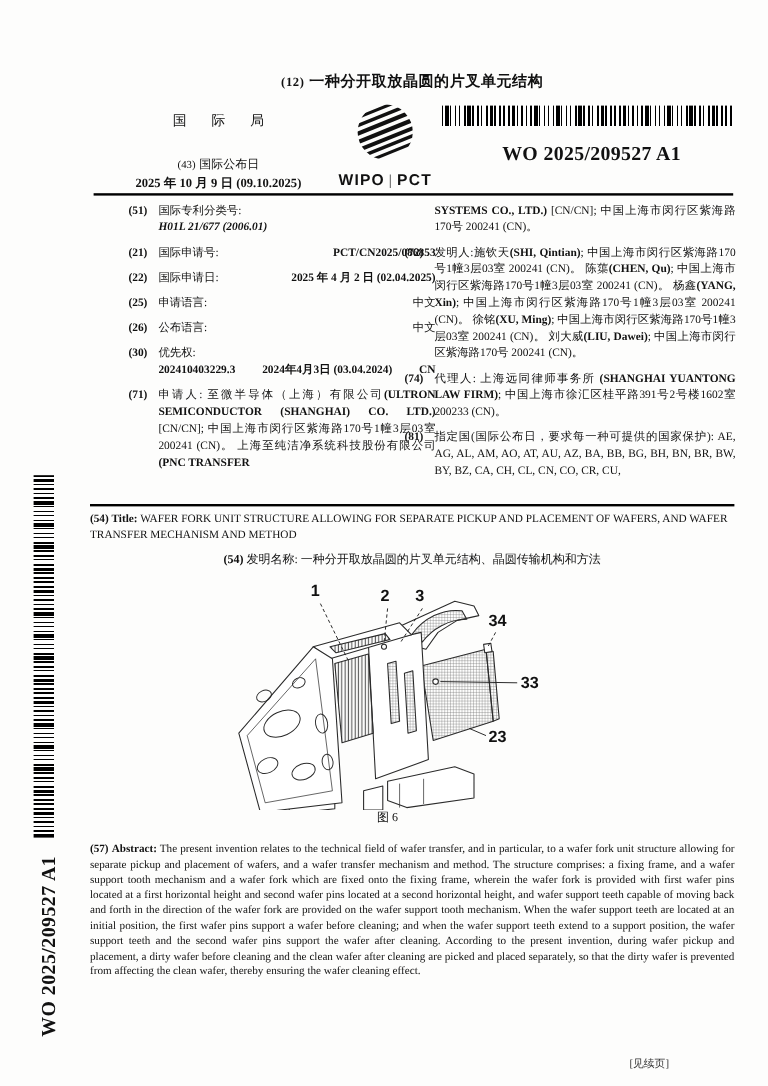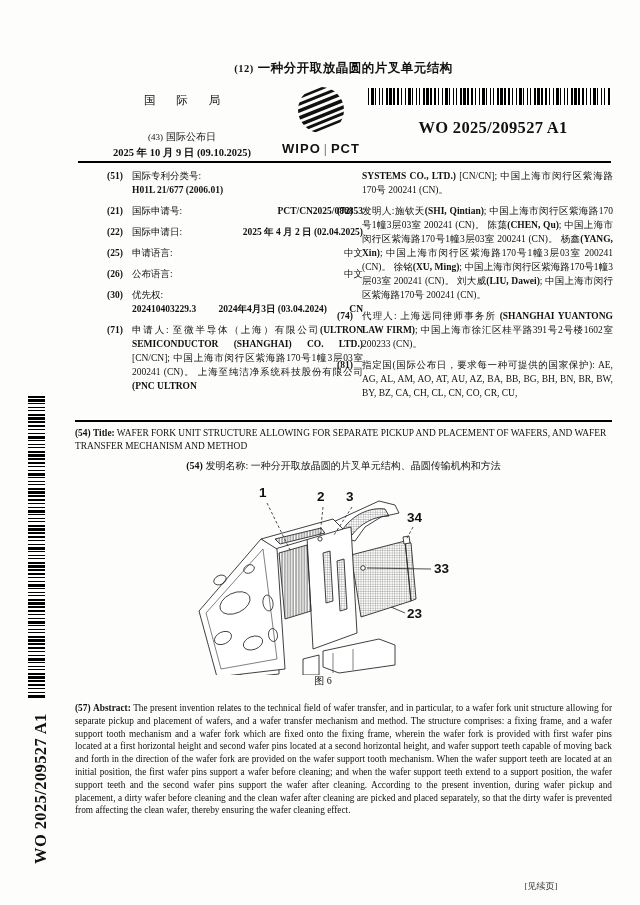--- a/index.html
+++ b/index.html
@@ -1,20 +1,20 @@
 <!DOCTYPE html>
 <html><head>
 <meta charset="utf-8">
 <style>
   html,body{margin:0;padding:0;background:#888;}
   .page{position:relative;width:640px;height:905px;background:#fdfdfc;overflow:hidden;
         font-family:"Liberation Serif","DejaVu Serif",serif;color:#111;}
   .abs{position:absolute;}
   .b{font-weight:bold;}
-  .i{}
+  .i{font-style:italic;}
   .num{font-weight:bold;}
   
   .doc-type{left:75px;top:60px;width:537px;text-align:center;font-size:12.5px;font-weight:bold;letter-spacing:.5px;}
   .doc-type .pnum{font-size:10.5px;margin-right:4px;}
   .org-block{left:92px;top:90px;width:180px;text-align:center;}
   .org-name{font-size:11.5px;}
   .org-name .pnum{font-size:9px;margin-right:3px;}
   .org-bureau{font-size:11.5px;letter-spacing:9px;margin-top:3px;padding-left:9px;}
   .pubdate-block{left:92px;top:130px;width:180px;text-align:center;}
   .pubdate-label{font-size:10px;}
@@ -142,21 +142,21 @@
       <span class="fbody"><span>优先权:</span>
         <span class="prio">
             <span>202410403229.3</span>
             <span>2024年4月3日 (03.04.2024)</span>
             <span>CN</span>
           </span>
       </span>
     </div>
     <div class="field">
       <span class="num">(71)</span>
-      <span class="fbody"><span>申请人: 至微半导体（上海）有限公司</span><span style="font-weight: bold;">(ULTRON SEMICONDUCTOR (SHANGHAI) CO. LTD.)</span><span> [CN/CN]; 中国上海市闵行区紫海路170号1幢3层03室 200241 (CN)。 上海至纯洁净系统科技股份有限公司 </span><span style="font-weight: bold;">(PNC ULTRON</span></span>
+      <span class="fbody"><span>申请人: 至微半导体（上海）有限公司</span><span style="font-weight: bold;">(ULTRON SEMICONDUCTOR (SHANGHAI) CO. LTD.)</span><span> [CN/CN]; 中国上海市闵行区紫海路170号1幢3层03室 200241 (CN)。 上海至纯洁净系统科技股份有限公司 </span><span style="font-weight: bold;">(PNC TRANSFER</span></span>
     </div>
   </div>
 
   <div class="abs colR">
     <div class="field">
       <span class="num"></span>
       <span class="fbody"><span style="font-weight: bold;">SYSTEMS CO., LTD.)</span><span> [CN/CN]; 中国上海市闵行区紫海路170号 200241 (CN)。</span></span>
     </div>
     <div class="field">
       <span class="num">(72)</span>

